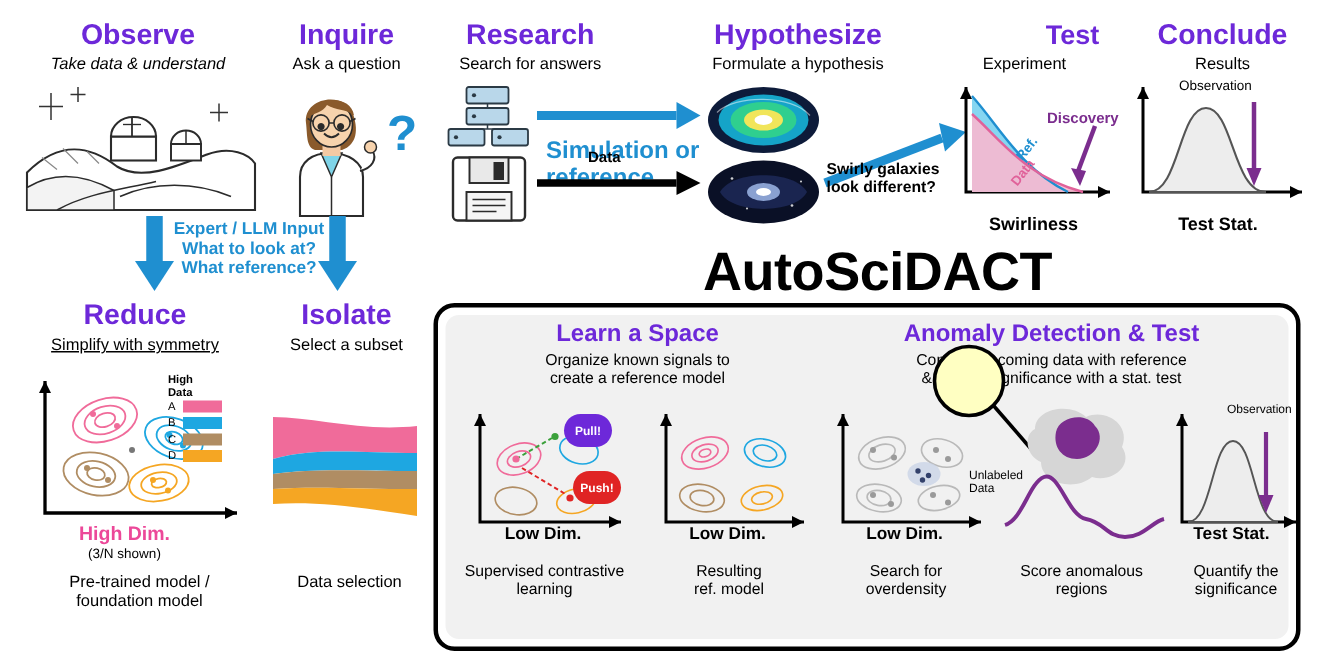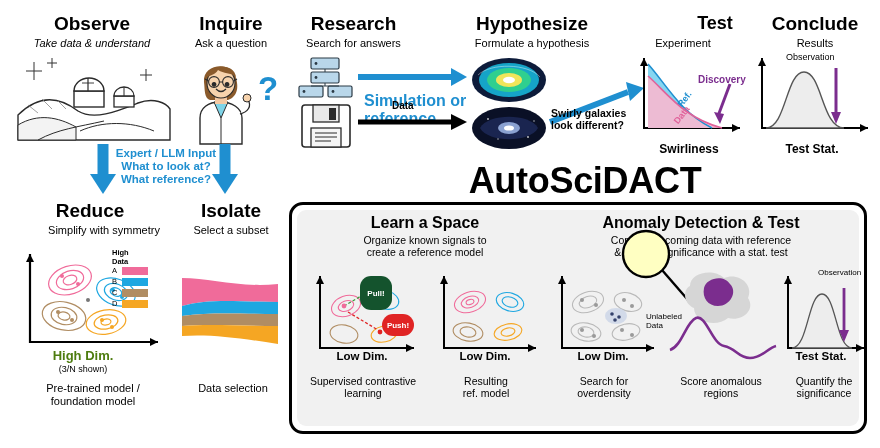--- a/index.html
+++ b/index.html
@@ -12,21 +12,21 @@
     width: 880px;
     height: 448px;
     background: #ffffff;
     font-family: "Liberation Sans", sans-serif;
     overflow: hidden;
   }
   .abs { position: absolute; }
   .ttl {
     font-weight: bold;
     text-align: center;
-    color: #000000;
+    color: #6d28d9;
     line-height: 1.05;
   }
   .sub {
     text-align: center;
     color: #000;
     line-height: 1.1;
   }
   .cap { text-align: center; color: #000; line-height: 1.15; }
   .arrow-lbl { font-weight: bold; line-height: 1.12; }
 
@@ -274,21 +274,21 @@
     <svg width="30" height="52" viewBox="0 0 30 52">
       <path d="M15 0 L15 32" stroke="#1f8fd0" stroke-width="11" fill="none"></path>
       <path d="M2 30 L28 30 L15 50 Z" fill="#1f8fd0"></path>
     </svg>
   </div>
   <div class="abs arrow-lbl" style="left:106px;top:147px;width:120px;font-size:11.5px;color:#1f8fd0;white-space:pre-line;text-align:center;">Expert / LLM Input
 What to look at?
 What reference?</div>
 
   <div class="abs ttl" style="left:22px;top:201px;width:136px;font-size:19px;">Reduce</div>
-  <div class="abs sub" style="left:26px;top:224px;width:156px;font-size:11px;">Simplify with symmetry</div>
+  <div class="abs sub" style="left:12px;top:224px;width:156px;font-size:11px;text-decoration:underline;">Simplify with symmetry</div>
 
   <div class="abs ttl" style="left:176px;top:201px;width:110px;font-size:19px;">Isolate</div>
   <div class="abs sub" style="left:171px;top:224px;width:120px;font-size:11px;">Select a subset</div>
 
   <div class="abs" style="left:18px;top:250px;width:150px;height:108px;">
     <svg width="150" height="108" viewBox="0 0 150 108">
       <path d="M12 4 L12 92 L140 92" stroke="#000" stroke-width="2.2" fill="none"></path>
       <path d="M12 4 L8 12 L16 12 Z" fill="#000"></path>
       <path d="M140 92 L132 88 L132 96 Z" fill="#000"></path>
 
@@ -321,21 +321,21 @@
         <circle cx="95" cy="40" r="2" fill="#1ea7e1"></circle>
           <circle cx="104" cy="47" r="2" fill="#1ea7e1"></circle>
         <circle cx="40" cy="62" r="2" fill="#b08d63"></circle>
           <circle cx="54" cy="70" r="2" fill="#b08d63"></circle>
         <circle cx="84" cy="70" r="2" fill="#f5a623"></circle>
           <circle cx="94" cy="77" r="2" fill="#f5a623"></circle>
         <circle cx="70" cy="50" r="2" fill="#777"></circle>
       </g>
     </svg>
   </div>
-  <div class="abs" style="left:18px;top:348px;width:130px;text-align:center;font-size:13px;font-weight:bold;color:#4d7c0f;">High Dim.</div>
+  <div class="abs" style="left:18px;top:348px;width:130px;text-align:center;font-size:13px;font-weight:bold;color:#ec4899;">High Dim.</div>
   <div class="abs" style="left:18px;top:364px;width:130px;text-align:center;font-size:9px;color:#000;">(3/N shown)</div>
 
   <div class="abs" style="left:112px;top:248px;width:56px;height:68px;">
     <div style="position:absolute;left:0;top:0;font-size:7.5px;color:#000;white-space:pre-line;font-weight:bold;">High
 Data</div>
     <div style="position:absolute;left:0;top:18px;">
       <div style="display:flex;align-items:center;gap:3px;margin-bottom:2px;">
         <span style="font-size:7.5px;width:7px;">A</span>
         <span style="display:inline-block;width:26px;height:8px;background:#f06b9a;"></span>
       </div>
@@ -407,21 +407,21 @@
       <g stroke="#e02424" stroke-width="1.3" stroke-dasharray="3 2" fill="none">
           <path d="M38 40 L68 58"></path>
         </g>
       <g>
         <circle cx="34" cy="34" r="2.4" fill="#f06b9a"></circle>
         <circle cx="60" cy="19" r="2.4" fill="#3aa03a"></circle>
         <circle cx="70" cy="60" r="2.4" fill="#e02424"></circle>
       </g>
     </svg>
   </div>
-  <div class="badge" style="left:360px;top:276px;width:32px;height:34px;background:#14532d;border-radius:11px;font-size:8px;">Pull!</div>
+  <div class="badge" style="left:376px;top:276px;width:32px;height:22px;background:#6d28d9;border-radius:11px;font-size:8px;">Pull!</div>
   <div class="badge" style="left:382px;top:314px;width:32px;height:22px;background:#e02424;border-radius:11px;font-size:8px;">Push!</div>
   <div class="abs" style="left:310px;top:350px;width:104px;text-align:center;font-size:11.5px;font-weight:bold;color:#000;">Low Dim.</div>
   <div class="abs cap" style="left:302px;top:375px;width:122px;font-size:10.5px;white-space:pre-line;">Supervised contrastive
 learning</div>
 
   <div class="abs" style="left:434px;top:272px;width:110px;height:88px;">
     <svg width="110" height="88" viewBox="0 0 110 88">
       <path d="M10 4 L10 76 L102 76" stroke="#000" stroke-width="2" fill="none"></path>
       <path d="M10 4 L6 12 L14 12 Z" fill="#000"></path>
       <path d="M102 76 L94 72 L94 80 Z" fill="#000"></path>

